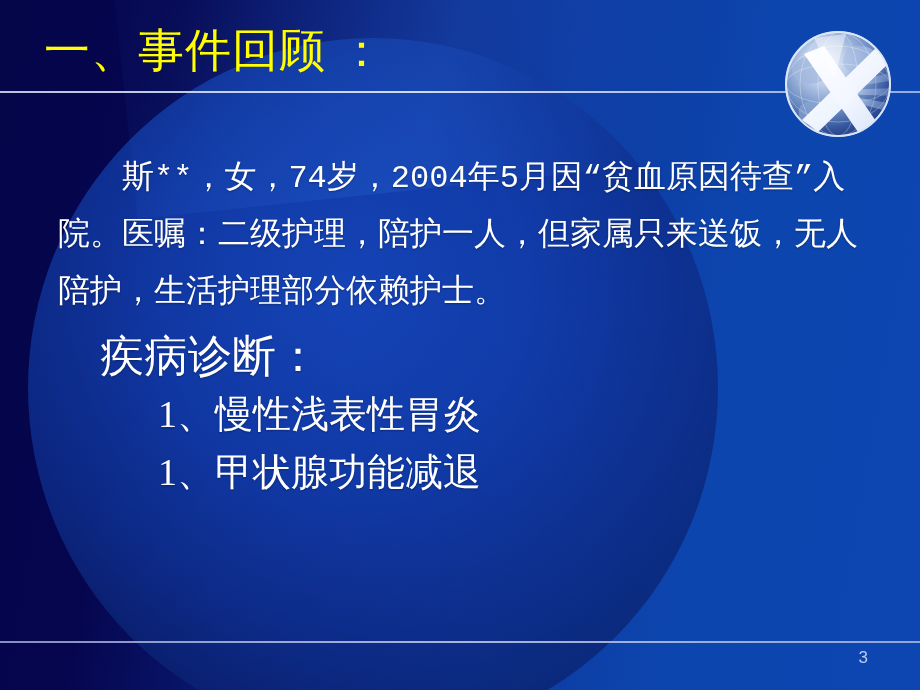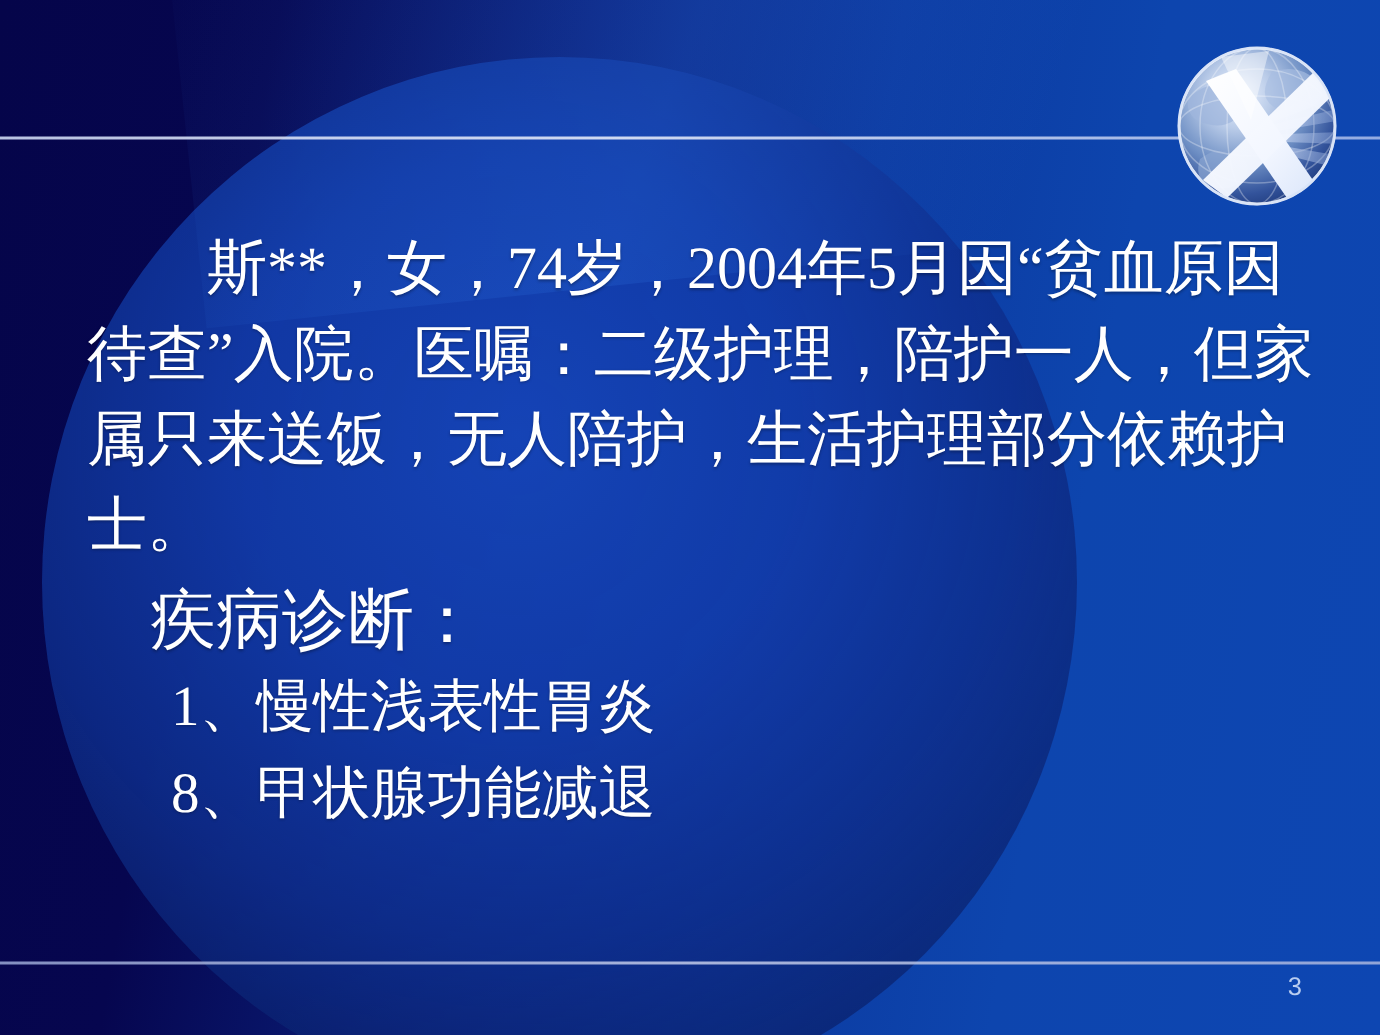--- a/index.html
+++ b/index.html
@@ -87,37 +87,38 @@
 
   
   #body {
     position: absolute;
     left: 58px;
     top: 150px;
     width: 830px;
     color: #ffffff;
   }
   .para {
-    font-size: 40px;
+    font-size: 32px;
     line-height: 57px;
     text-indent: 2em;
     margin: 0 0 2px 0;
     text-shadow: 0 1px 2px rgba(0,0,0,0.30);
     white-space: normal;
+    font-family: Liberation Mono, monospace;
   }
   .subhead {
     font-size: 44px;
     line-height: 56px;
     margin: 8px 0 0 42px;
     text-shadow: 0 1px 2px rgba(0,0,0,0.30);
   }
   .dx-item {
     font-size: 38px;
     line-height: 58px;
-    margin: 0 0 0 56px;
+    margin: 0 0 0 100px;
     text-shadow: 0 1px 2px rgba(0,0,0,0.30);
   }
 
   
   #footer-rule {
     position: absolute;
     left: 0;
     top: 641px;
     width: 920px;
     height: 2px;
@@ -134,20 +135,21 @@
   }
 </style>
 </head>
 <body>
 
 <div id="slide">
 
   <div id="circle"></div>
   <div id="sheen"></div>
 
+  <div id="title">一、事件回顾 ：</div>
 
   <div id="title-rule"></div>
 
   <div id="globe">
     <svg width="128" height="128" viewBox="0 0 128 128" aria-hidden="true">
       <defs>
         <radialGradient id="gsphere" cx="38%" cy="30%" r="78%">
           <stop offset="0%" stop-color="#eef4ff"></stop>
           <stop offset="28%" stop-color="#b9cbe8"></stop>
           <stop offset="58%" stop-color="#6e8fc4"></stop>
@@ -200,20 +202,20 @@
     </svg>
   </div>
 
   <div id="body">
     <p class="para">斯**，女，74岁，2004年5月因“贫血原因待查”入院。医嘱：二级护理，陪护一人，但家属只来送饭，无人陪护，生活护理部分依赖护士。</p>
 
     <div class="subhead">疾病诊断：</div>
 
     <div class="dx-item">1、慢性浅表性胃炎</div>
 
-    <div class="dx-item">8、甲状腺功能减退</div>
+    <div class="dx-item">1、甲状腺功能减退</div>
   </div>
 
   <div id="footer-rule"></div>
 
   <div id="page-number">3</div>
 
 </div>
 
 </body></html>

